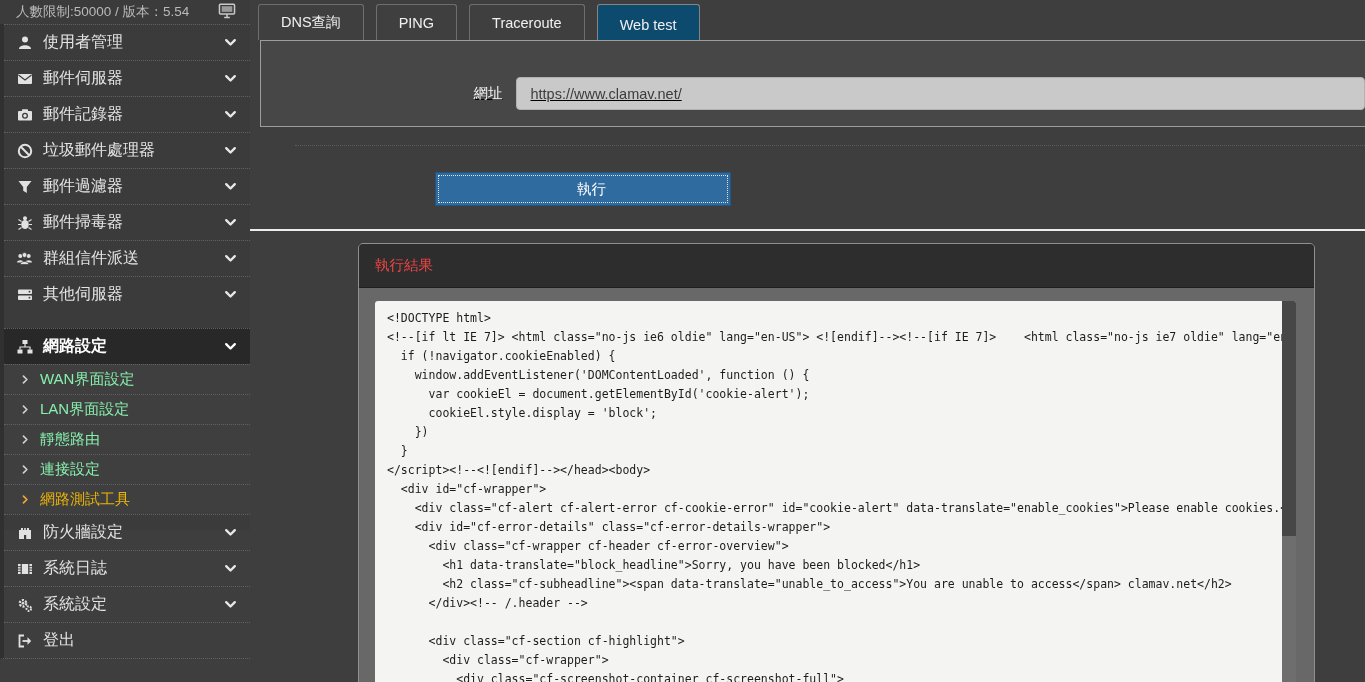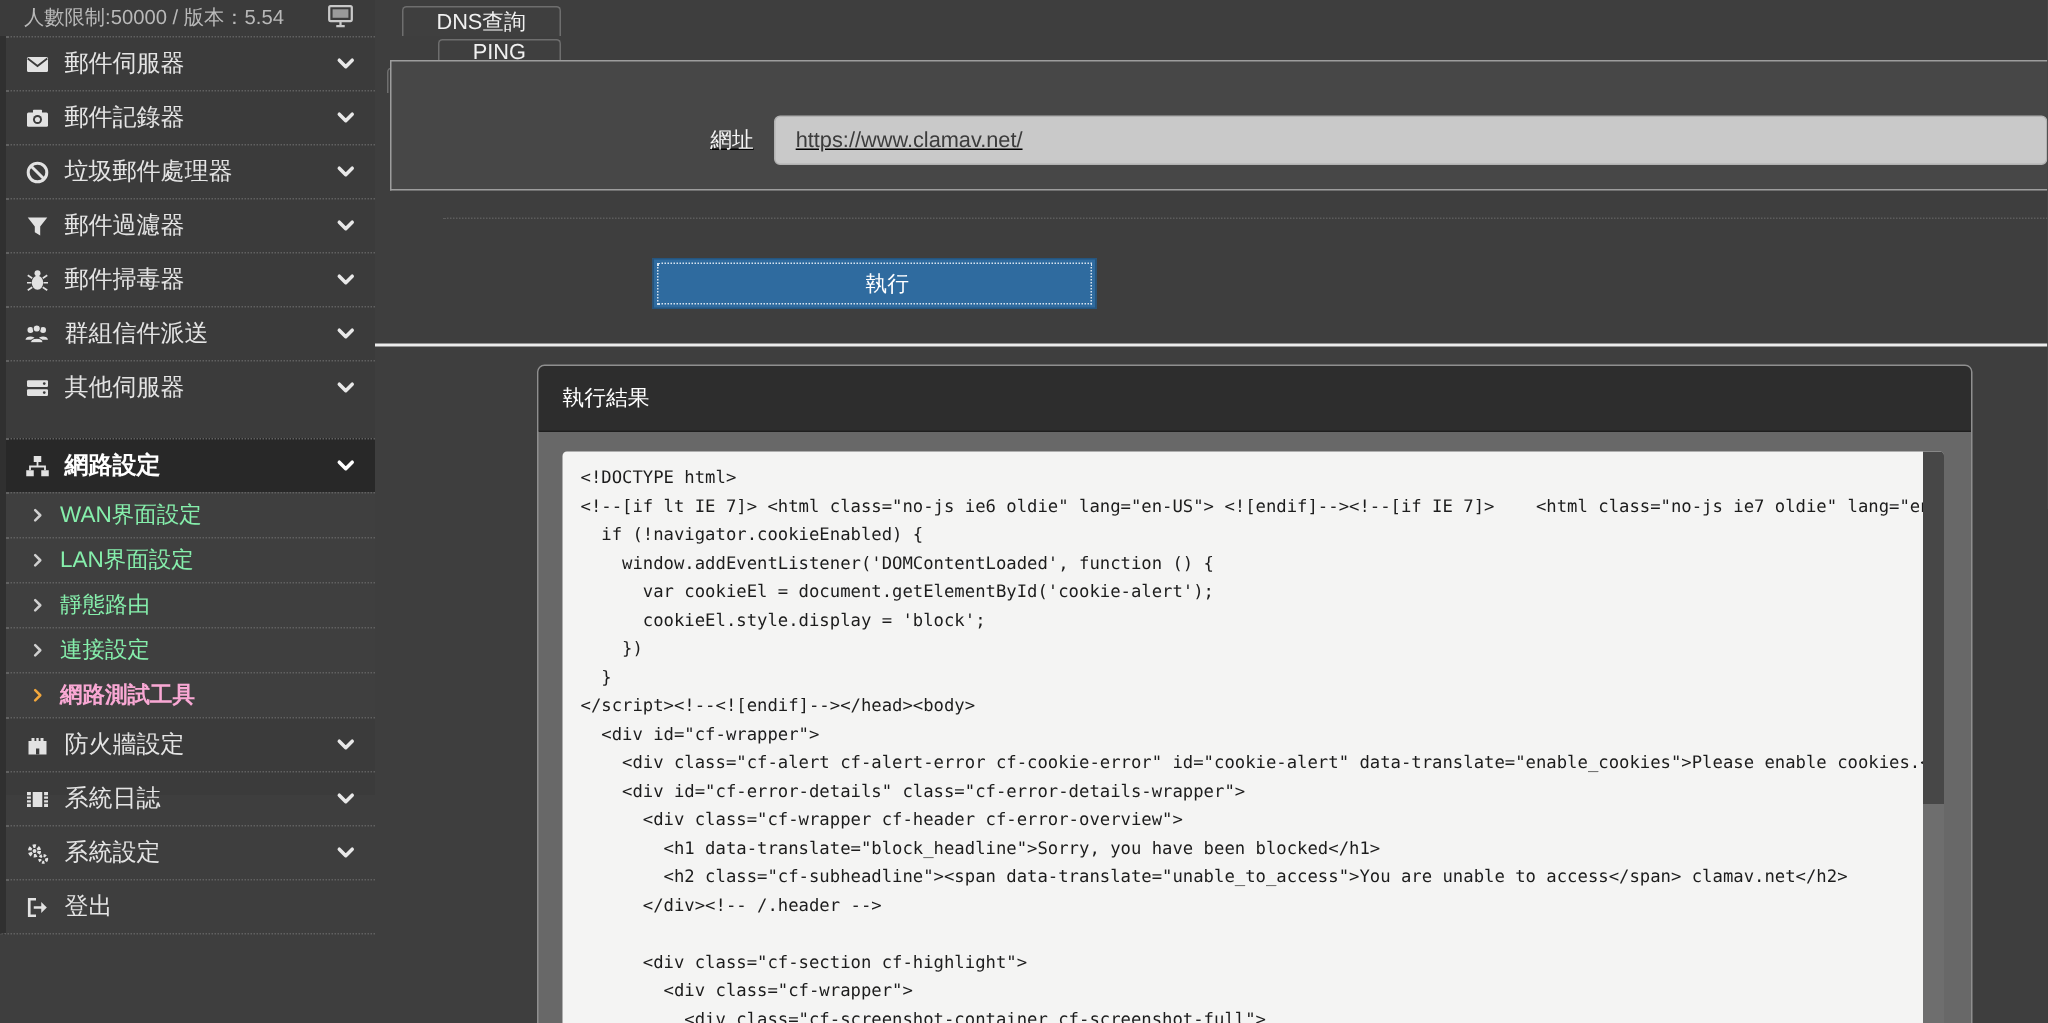--- a/index.html
+++ b/index.html
@@ -11,29 +11,29 @@
   .sidebar { position:absolute; left:0; top:0; width:250px; height:530px; background:#3b3b3b; }
   .sidebar-header { height:24px; display:flex; align-items:center; justify-content:space-between;
     padding:0 14px 0 16px; color:#b9b9b9; font-size:13.5px; }
   .sidebar-menu { border-left:4px solid #303030; }
   .side-item { display:flex; align-items:center; gap:9px; padding:0 12px 0 11px;
     border-top:1px dotted #616161; color:#e4e4e4; cursor:pointer; }
   .side-item.top { height:36px; font-size:16px; }
   .side-item.top.active { background:#282828; color:#fff; font-weight:bold;margin-top:16px; }
   .side-item.sub { height:30px; font-size:15px; background:#3f3f3f; color:#86efac; padding-left:16px; }
   .side-item.sub .subarrow { color:#cfcfcf; display:flex; }
-  .side-item.sub.active { color:#f9a8d4; font-weight:bold; }
+  .side-item.sub.active { color:#eab308; font-weight:normal; }
   .side-item.sub.active .subarrow { color:#f2a73c; }
   .side-item .icon { width:19px; height:17px; display:flex; align-items:center; justify-content:center; flex:none; }
   .side-item .chev { margin-left:auto; color:#e8e8e8; display:flex; }
   .side-item.top.active .chev { color:#ffffff; }
   .menu-end { border-top:1px dotted #616161; border-left:4px solid #303030; height:0; }
 
   
-  .tabs { position:absolute; left:258px; top:4px; height:36px; display:flex; gap:2px; align-items:flex-end;flex-direction:column; }
+  .tabs { position:absolute; left:258px; top:4px; height:36px; display:flex; gap:12px; align-items:flex-end; }
   .tab { height:36px; padding:0 22px; display:flex; align-items:center; background:#3f3f3f;
     border:1px solid #6e6e6e; border-bottom:none; border-radius:3px 3px 0 0;
     color:#f0f0f0; font-size:14.5px; cursor:pointer; }
   .tab.active { background:#0c4a6e; height:40px; margin-bottom:-4px; border-color:#848484; }
 
   
   .form-panel { position:absolute; left:260px; top:40px; width:1105px; height:87px;
     background:#474747; border:1px solid #9d9d9d; border-right:none;text-decoration:underline; }
   .form-row { display:flex; align-items:center; padding-top:36px; }
   .form-label { width:270px; text-align:right; padding-right:14px; color:#f5f5f5; font-size:14.5px; }
@@ -45,21 +45,21 @@
   .run-button { position:absolute; left:435px; top:172px; width:296px; height:34px;
     background:#2f6b9f; border:1px solid #24557f; color:#fff; font-size:14.5px;
     outline:1px dotted #d7e4f0; outline-offset:-4px; cursor:pointer;
     font-family:"Liberation Sans","DejaVu Sans",sans-serif;padding-left:17px; }
   .white-hr { position:absolute; left:250px; right:0; top:229px; height:2px; background:#ececec; }
 
   
   .result-panel { position:absolute; left:358px; top:243px; width:957px; height:500px;
     background:#686868; border:1px solid #8f8f8f; border-radius:5px 5px 0 0; }
   .result-header { height:44px; background:#2d2d2d; border-radius:4px 4px 0 0;
-    display:flex; align-items:center; padding:0 16px; color:#ffffff; font-size:14.5px;
+    display:flex; align-items:center; padding:0 16px; color:#ef4444; font-size:14.5px;
     border-bottom:1px solid #1f1f1f; }
   .result-body { position:relative; padding:13px 18px 0 16px; }
   .code-box { position:relative; background:#f4f4f3; border-radius:3px; height:420px; overflow:hidden; }
   .code-box pre { margin:0; padding:8px 0 8px 12px; white-space:pre; overflow:hidden;
     font-family:"DejaVu Sans Mono","Liberation Mono",monospace; font-size:11.5px; line-height:19px; color:#1c1c1c; }
   .vscroll { position:absolute; top:0; right:0; width:14px; height:100%; background:#6e6e6e; }
   .vthumb { position:absolute; top:0; right:0; width:14px; height:235px; background:#474747; }
 </style>
 </head>
 <body>
@@ -69,20 +69,34 @@
   <div class="sidebar">
     <div class="sidebar-header">
       <span>人數限制:50000 / 版本：5.54</span>
       <span><svg viewBox="0 0 18 17" width="18" height="16">
             <rect x="1" y="1.2" width="16" height="10.5" rx="1" fill="none" stroke="#c9c9c9" stroke-width="1.6"></rect>
             <rect x="3.4" y="3.4" width="11.2" height="6" fill="#9a9a9a"></rect>
             <path d="M6 15.3h6M9 11.7v3.6" stroke="#c9c9c9" stroke-width="1.6"></path>
           </svg></span>
     </div>
     <div class="sidebar-menu" id="sidebar-menu">
+        <div class="side-item top">
+          <span class="icon">
+            <svg viewBox="0 0 16 16" width="16" height="16">
+              <circle cx="8" cy="4.5" r="3" fill="#e2e2e2"></circle>
+              <path d="M2 14c0-5 12-5 12 0z" fill="#e2e2e2"></path>
+            </svg>
+          </span>
+          <span>使用者管理</span>
+          <span class="chev">
+            <svg viewBox="0 0 16 16" width="15" height="15">
+              <path d="M3.4 5.5L8 10.1l4.6-4.6" fill="none" stroke="currentColor" stroke-width="2.5" stroke-linecap="round" stroke-linejoin="round"></path>
+            </svg>
+          </span>
+        </div>
         <div class="side-item top">
           <span class="icon">
             <svg viewBox="0 0 16 16" width="16" height="16">
               <rect x="1" y="3" width="14" height="10" rx="1" fill="#e2e2e2"></rect>
               <path d="M1.5 4l6.5 5 6.5-5" stroke="#3b3b3b" stroke-width="1.2" fill="none"></path>
             </svg>
           </span>
           <span>郵件伺服器</span>
           <span class="chev">
             <svg viewBox="0 0 16 16" width="15" height="15">

